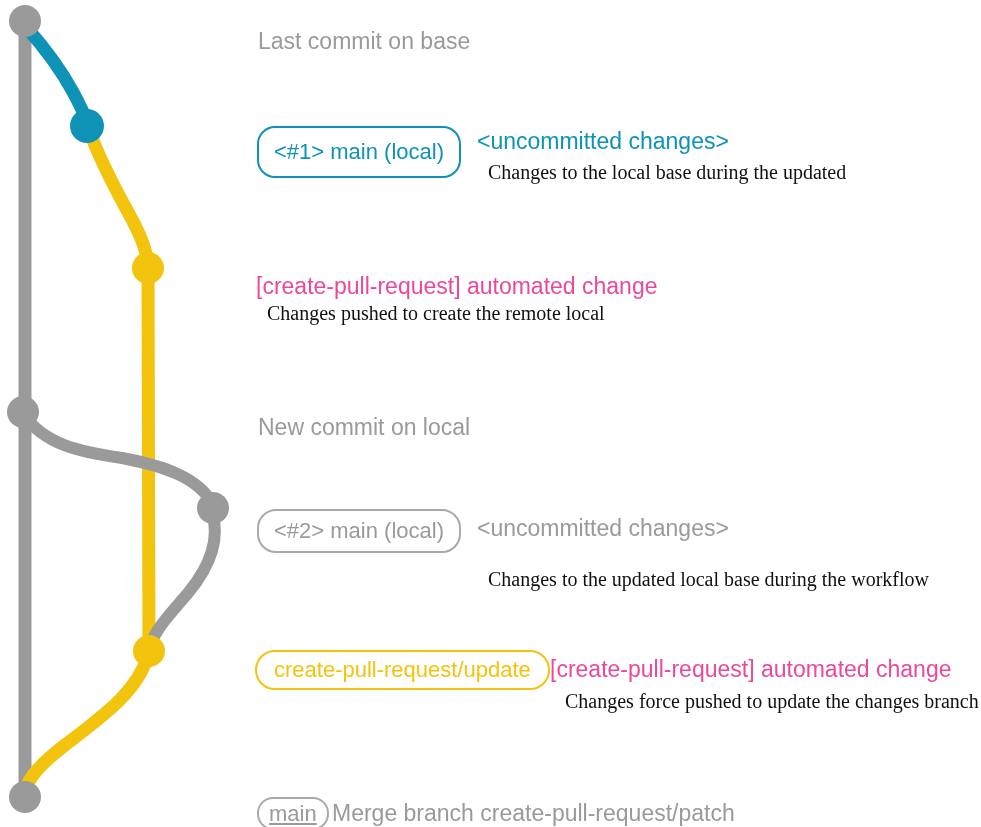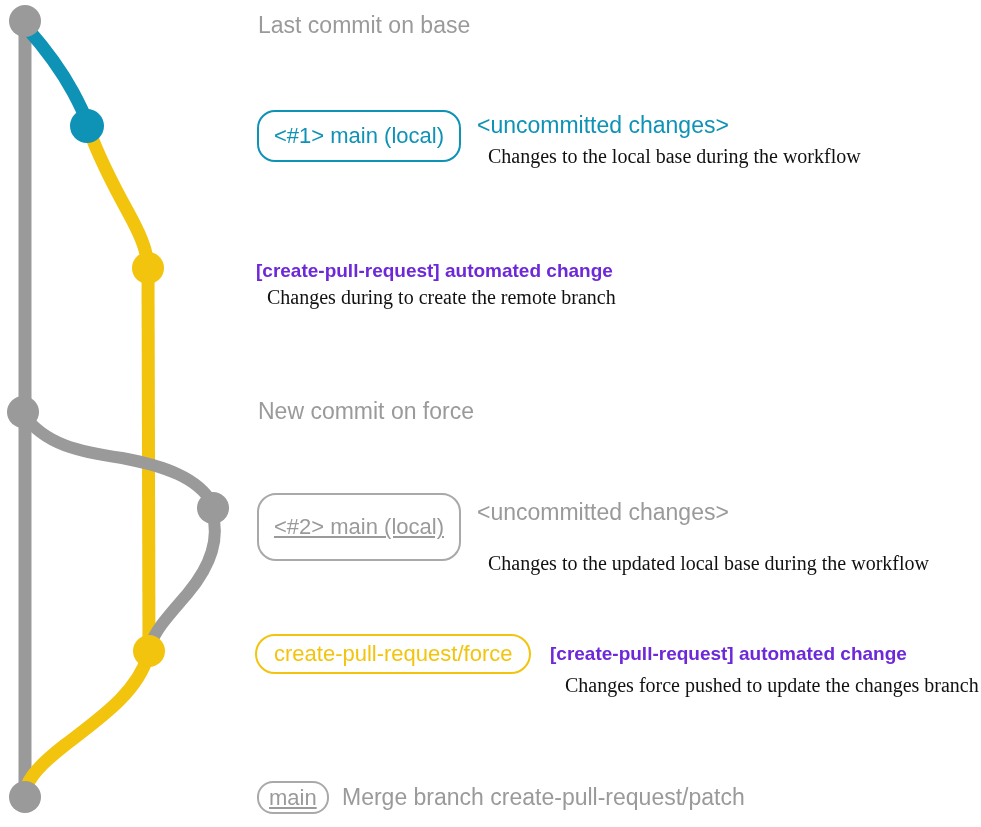--- a/index.html
+++ b/index.html
@@ -3,56 +3,56 @@
 <meta charset="utf-8">
 <style>
   html,body { margin:0; padding:0; }
   body {
     width:981px; height:827px; position:relative;
     background:#ffffff; overflow:hidden;
     font-family:"Liberation Sans", sans-serif;
   }
   #graph-svg { position:absolute; left:0; top:0; }
 
-  .abs { position:absolute; white-space:nowrap; }
+  .abs { position:absolute; white-space:nowrap;margin-top:16px; }
 
   .h-gray   { color:#9a9a9a; font-size:23px; line-height:27px; }
   .h-blue   { color:#0e92b5; font-size:23px; line-height:27px; }
-  .h-yellow { color:#6d28d9; font-size:19px; line-height:27px;font-weight:bold; }
+  .h-yellow { color:#ec4899; font-size:23px; line-height:27px; }
   .desc {
     font-family:"Liberation Serif", serif;
     color:#111111; font-size:20px; line-height:23px;
   }
 
   .badge {
     display:inline-flex; align-items:center; justify-content:center;
     border:2px solid; background:#ffffff;
     font-size:22px; white-space:nowrap;
   }
   .badge-blue   { color:#0e92b5; border-color:#0e92b5; height:32px; border-radius:18px; padding:8px 15px; }
-  .badge-gray   { color:#9a9a9a; border-color:#a9a9a9; height:34px; border-radius:19px; padding:15px 15px;text-decoration:underline; }
+  .badge-gray   { color:#9a9a9a; border-color:#a9a9a9; height:34px; border-radius:19px; padding:3px 15px; }
   .badge-yellow { color:#f2c40e; border-color:#f2c40e; height:36px; border-radius:20px; padding:0 17px; }
   .badge-main   { color:#9a9a9a; border-color:#a9a9a9; height:29px; border-radius:16px; padding:0 10px; }
 
   
   #lbl-last-commit   { left:258px; top:12px;  }
   #badge-main1       { left:257px; top:110px; }
   #lbl-uncommitted1  { left:477px; top:112px; }
   #desc-1            { left:488px; top:145px; }
   #lbl-autochange1   { left:256px; top:257px; }
   #desc-2            { left:267px; top:286px; }
   #lbl-new-commit    { left:258px; top:398px; }
   #badge-main2       { left:257px; top:493px; }
   #lbl-uncommitted2  { left:477px; top:499px; }
   #desc-3            { left:488px; top:552px; }
   #badge-patch       { left:255px; top:634px; }
   #lbl-autochange2   { left:550px; top:640px; }
   #desc-4            { left:565px; top:674px; }
   #badge-merge-main  { left:257px; top:781px;text-decoration:underline; }
-  #lbl-merge         { left:342px; top:784px; }
+  #lbl-merge         { left:332px; top:784px; }
 </style>
 </head>
 <body>
 
 <svg id="graph-svg" width="250" height="827" viewBox="0 0 250 827">
 
   <path d="M25 21 L25 797" stroke="#9a9a9a" stroke-width="13" fill="none"></path>
   <path d="M27 28 C42 45 60 68 73 92 C80 105 84 113 87 122" stroke="#0e92b5" stroke-width="13" fill="none"></path>
   <path d="M89 130 C97 152 112 183 128 212 C140 234 146 248 148 264" stroke="#f2c40e" stroke-width="13" fill="none"></path>
   <path d="M148 268 L149 651" stroke="#f2c40e" stroke-width="13" fill="none"></path>
@@ -66,29 +66,29 @@
   <circle cx="23" cy="412" r="16" fill="#9a9a9a"></circle>
   <circle cx="213" cy="508" r="16" fill="#9a9a9a"></circle>
   <circle cx="149" cy="651" r="16" fill="#f2c40e"></circle>
   <circle cx="25" cy="797" r="16" fill="#9a9a9a"></circle>
 </svg>
 
 <div id="lbl-last-commit" class="abs h-gray">Last commit on base</div>
 
 <div id="badge-main1" class="abs badge badge-blue">&lt;#1&gt; main (local)</div>
 <div id="lbl-uncommitted1" class="abs h-blue">&lt;uncommitted changes&gt;</div>
-<div id="desc-1" class="abs desc">Changes to the local base during the workflow</div>
+<div id="desc-1" class="abs desc">Changes to the local base during the updated</div>
 
 <div id="lbl-autochange1" class="abs h-yellow">[create-pull-request] automated change</div>
-<div id="desc-2" class="abs desc">Changes during to create the remote branch</div>
+<div id="desc-2" class="abs desc">Changes pushed to create the remote local</div>
 
-<div id="lbl-new-commit" class="abs h-gray">New commit on force</div>
+<div id="lbl-new-commit" class="abs h-gray">New commit on local</div>
 
 <div id="badge-main2" class="abs badge badge-gray">&lt;#2&gt; main (local)</div>
 <div id="lbl-uncommitted2" class="abs h-gray">&lt;uncommitted changes&gt;</div>
 <div id="desc-3" class="abs desc">Changes to the updated local base during the workflow</div>
 
-<div id="badge-patch" class="abs badge badge-yellow">create-pull-request/force</div>
+<div id="badge-patch" class="abs badge badge-yellow">create-pull-request/update</div>
 <div id="lbl-autochange2" class="abs h-yellow">[create-pull-request] automated change</div>
 <div id="desc-4" class="abs desc">Changes force pushed to update the changes branch</div>
 
 <div id="badge-merge-main" class="abs badge badge-main">main</div>
 <div id="lbl-merge" class="abs h-gray">Merge branch create-pull-request/patch</div>
 
 </body></html>

